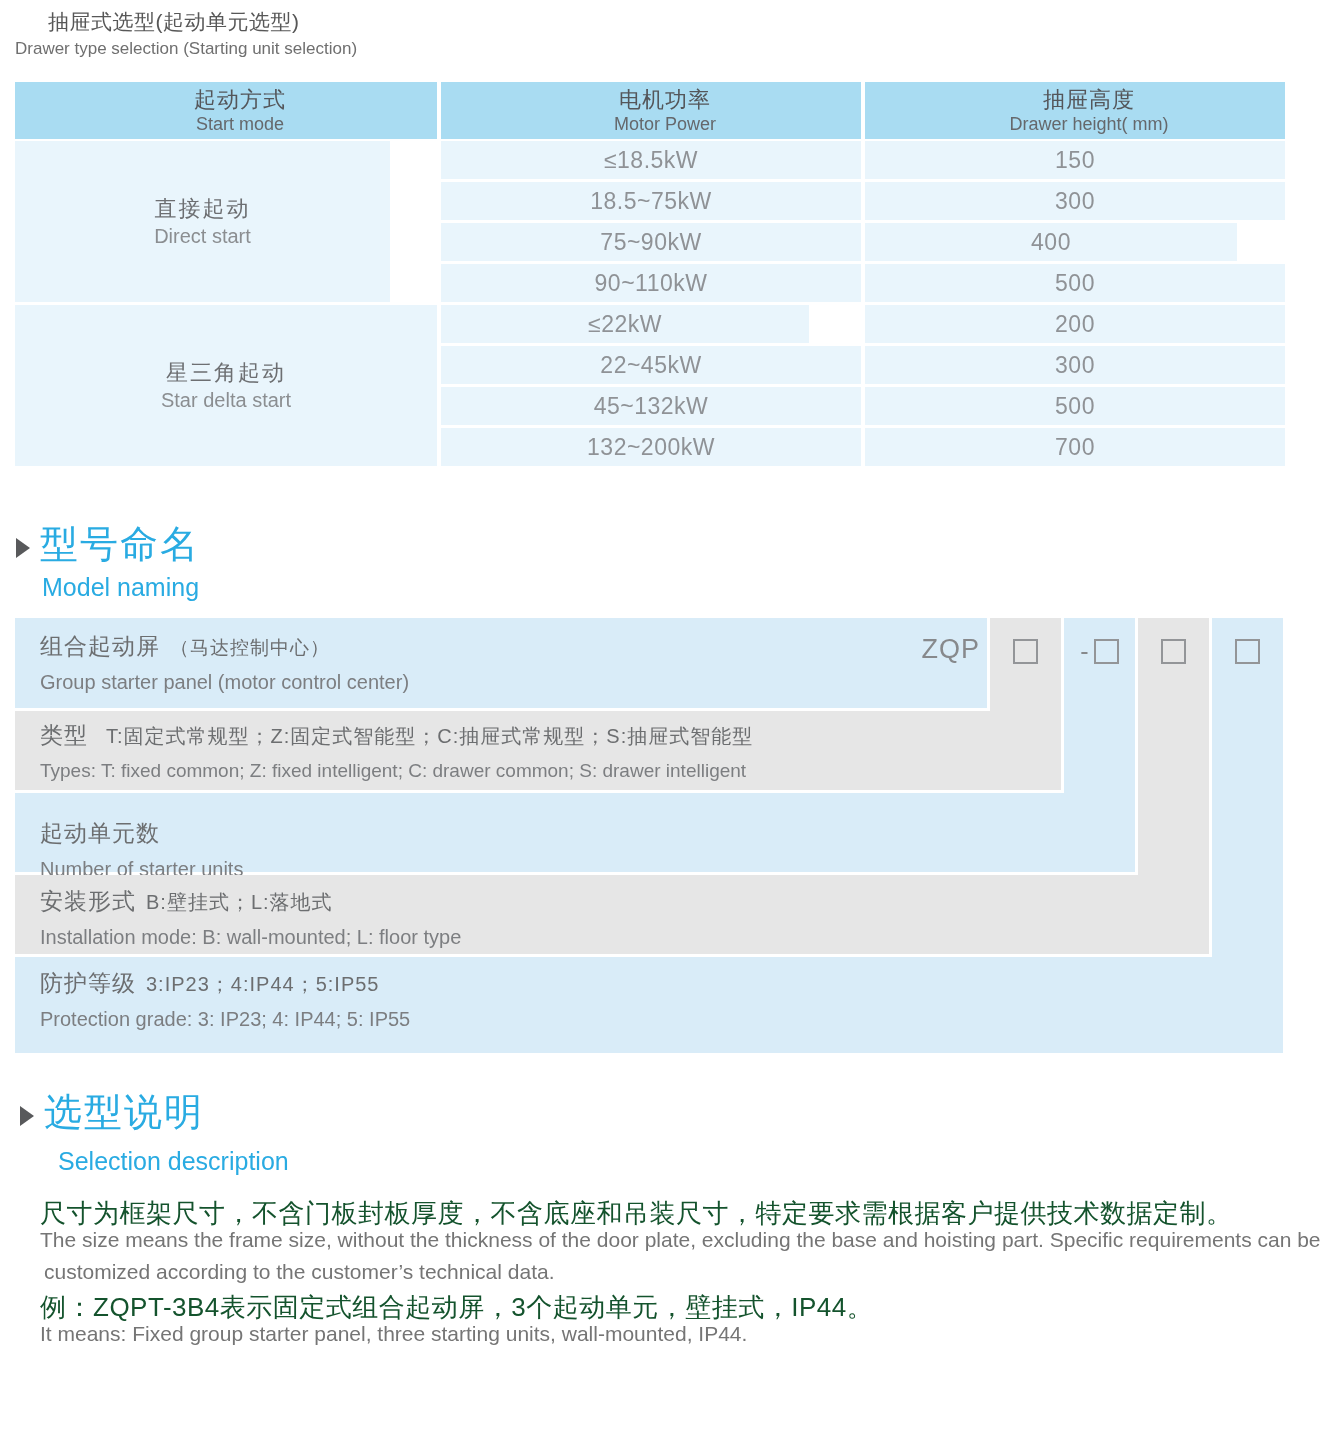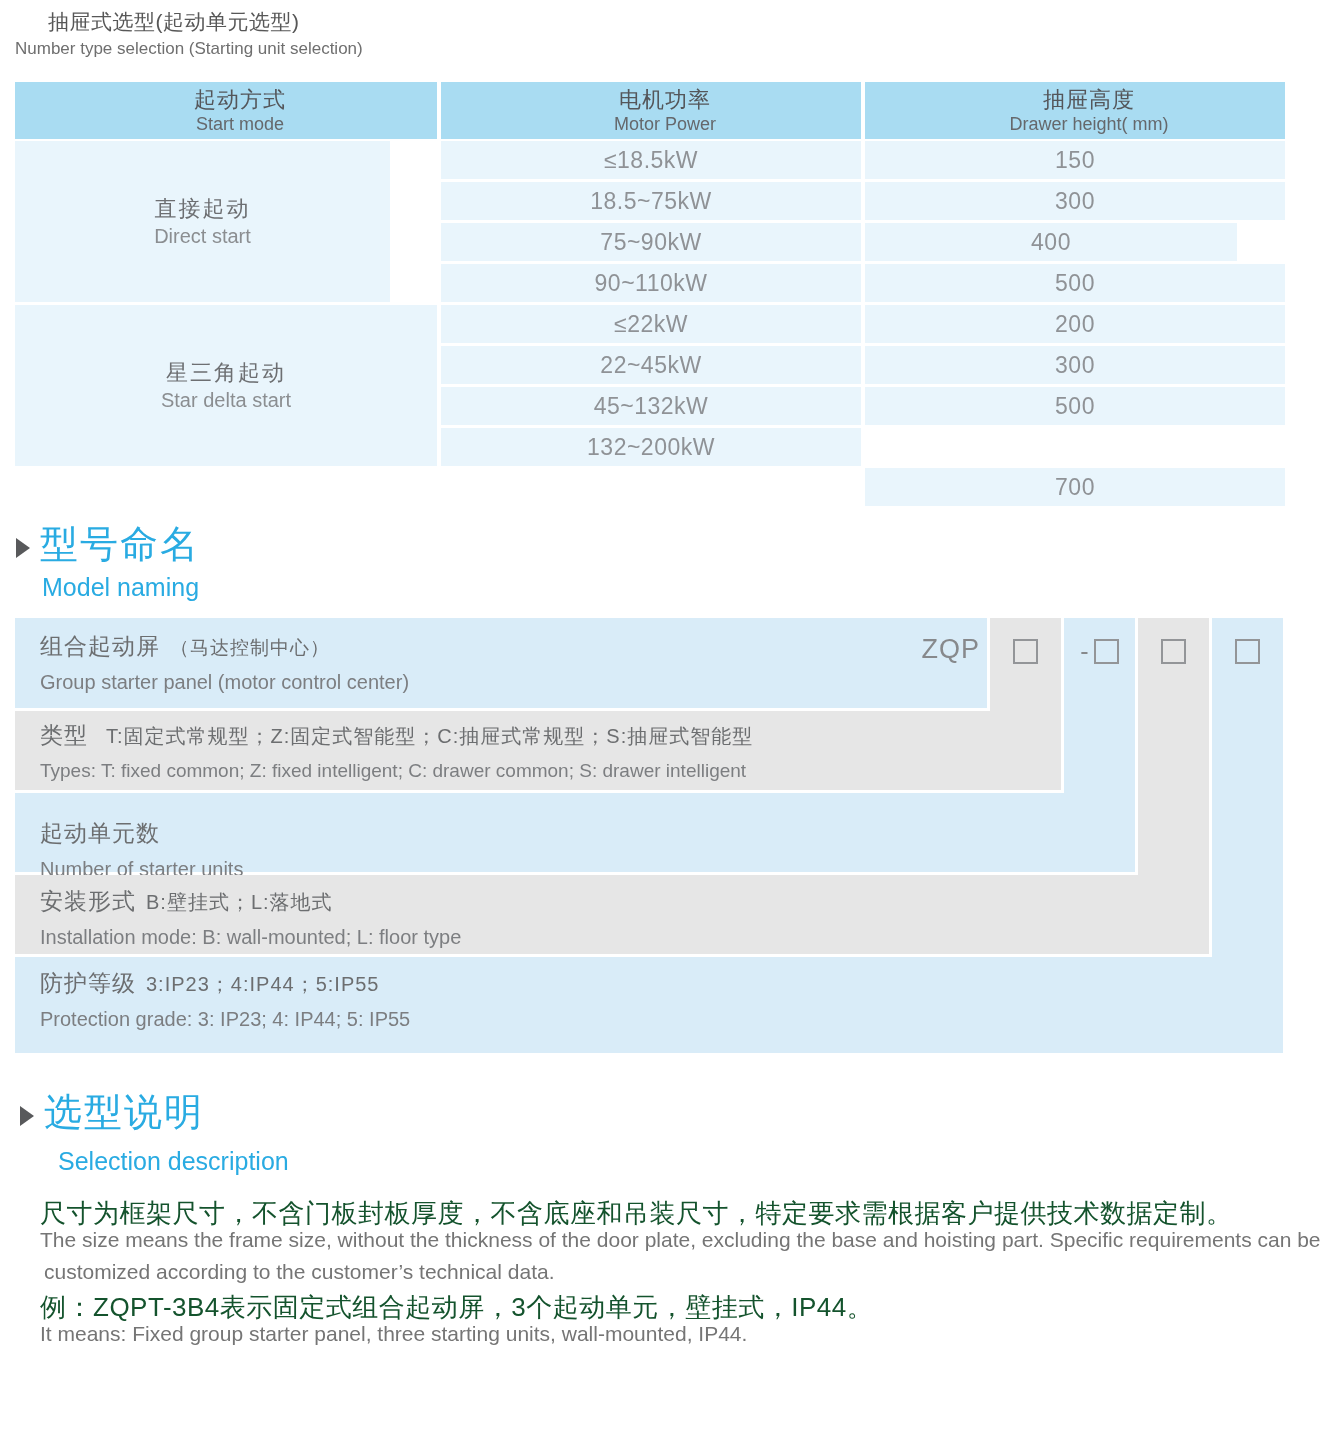--- a/index.html
+++ b/index.html
@@ -44,21 +44,21 @@
   
   .p-line-zh{font-size:26px;color:#14532d;letter-spacing:0.5px;white-space:nowrap;}
   .p-line-en{font-size:21px;color:#757575;white-space:nowrap;}
 </style>
 </head>
 <body>
 
 <div class="page">
 
   <div class="abs doc-title" style="left:15px;top:8px;margin-left:33px;">抽屉式选型(起动单元选型)</div>
-  <div class="abs doc-subtitle" style="left:15px;top:39px;">Number type selection (Starting unit selection)</div>
+  <div class="abs doc-subtitle" style="left:15px;top:39px;">Drawer type selection (Starting unit selection)</div>
 
   <div>
 
     <div class="abs th-cell" style="left:15px;top:82px;width:422px;">
       <div class="th-zh">起动方式</div>
       <div class="th-en">Start mode</div>
     </div>
     <div class="abs th-cell" style="left:441px;top:82px;width:420px;">
       <div class="th-zh">电机功率</div>
       <div class="th-en">Motor Power</div>
@@ -79,28 +79,28 @@
 
     <div class="abs td-cell" style="left:441px;top:141px;width:420px;">≤18.5kW</div>
     <div class="abs td-cell" style="left:865px;top:141px;width:420px;">150</div>
     <div class="abs td-cell" style="left:441px;top:182px;width:420px;">18.5~75kW</div>
     <div class="abs td-cell" style="left:865px;top:182px;width:420px;">300</div>
     <div class="abs td-cell" style="left:441px;top:223px;width:420px;">75~90kW</div>
     <div class="abs td-cell" style="left:865px;top:223px;width:372px;">400</div>
     <div class="abs td-cell" style="left:441px;top:264px;width:420px;">90~110kW</div>
     <div class="abs td-cell" style="left:865px;top:264px;width:420px;">500</div>
 
-    <div class="abs td-cell" style="left:441px;top:305px;width:420px;text-align:right;">≤22kW</div>
+    <div class="abs td-cell" style="left:441px;top:305px;width:368px;text-align:right;">≤22kW</div>
     <div class="abs td-cell" style="left:865px;top:305px;width:420px;">200</div>
     <div class="abs td-cell" style="left:441px;top:346px;width:420px;">22~45kW</div>
     <div class="abs td-cell" style="left:865px;top:346px;width:420px;">300</div>
     <div class="abs td-cell" style="left:441px;top:387px;width:420px;">45~132kW</div>
     <div class="abs td-cell" style="left:865px;top:387px;width:420px;">500</div>
     <div class="abs td-cell" style="left:441px;top:428px;width:420px;">132~200kW</div>
-    <div class="abs td-cell" style="left:865px;top:428px;width:420px;margin-top:40px;">700</div>
+    <div class="abs td-cell" style="left:865px;top:428px;width:420px;">700</div>
   </div>
 
   <div class="abs tri" style="left:16px;top:538px;"></div>
   <div class="abs h-zh" style="left:40px;top:522px;">型号命名</div>
   <div class="abs h-en" style="left:42px;top:572px;">Model naming</div>
 
   <div>
 
     <div class="abs lrow lrow-light" style="left:15px;top:618px;width:972px;height:90px;">
       <div class="zh-line"><span class="zh-main">组合起动屏</span><span class="zh-sub">（马达控制中心）</span></div>

